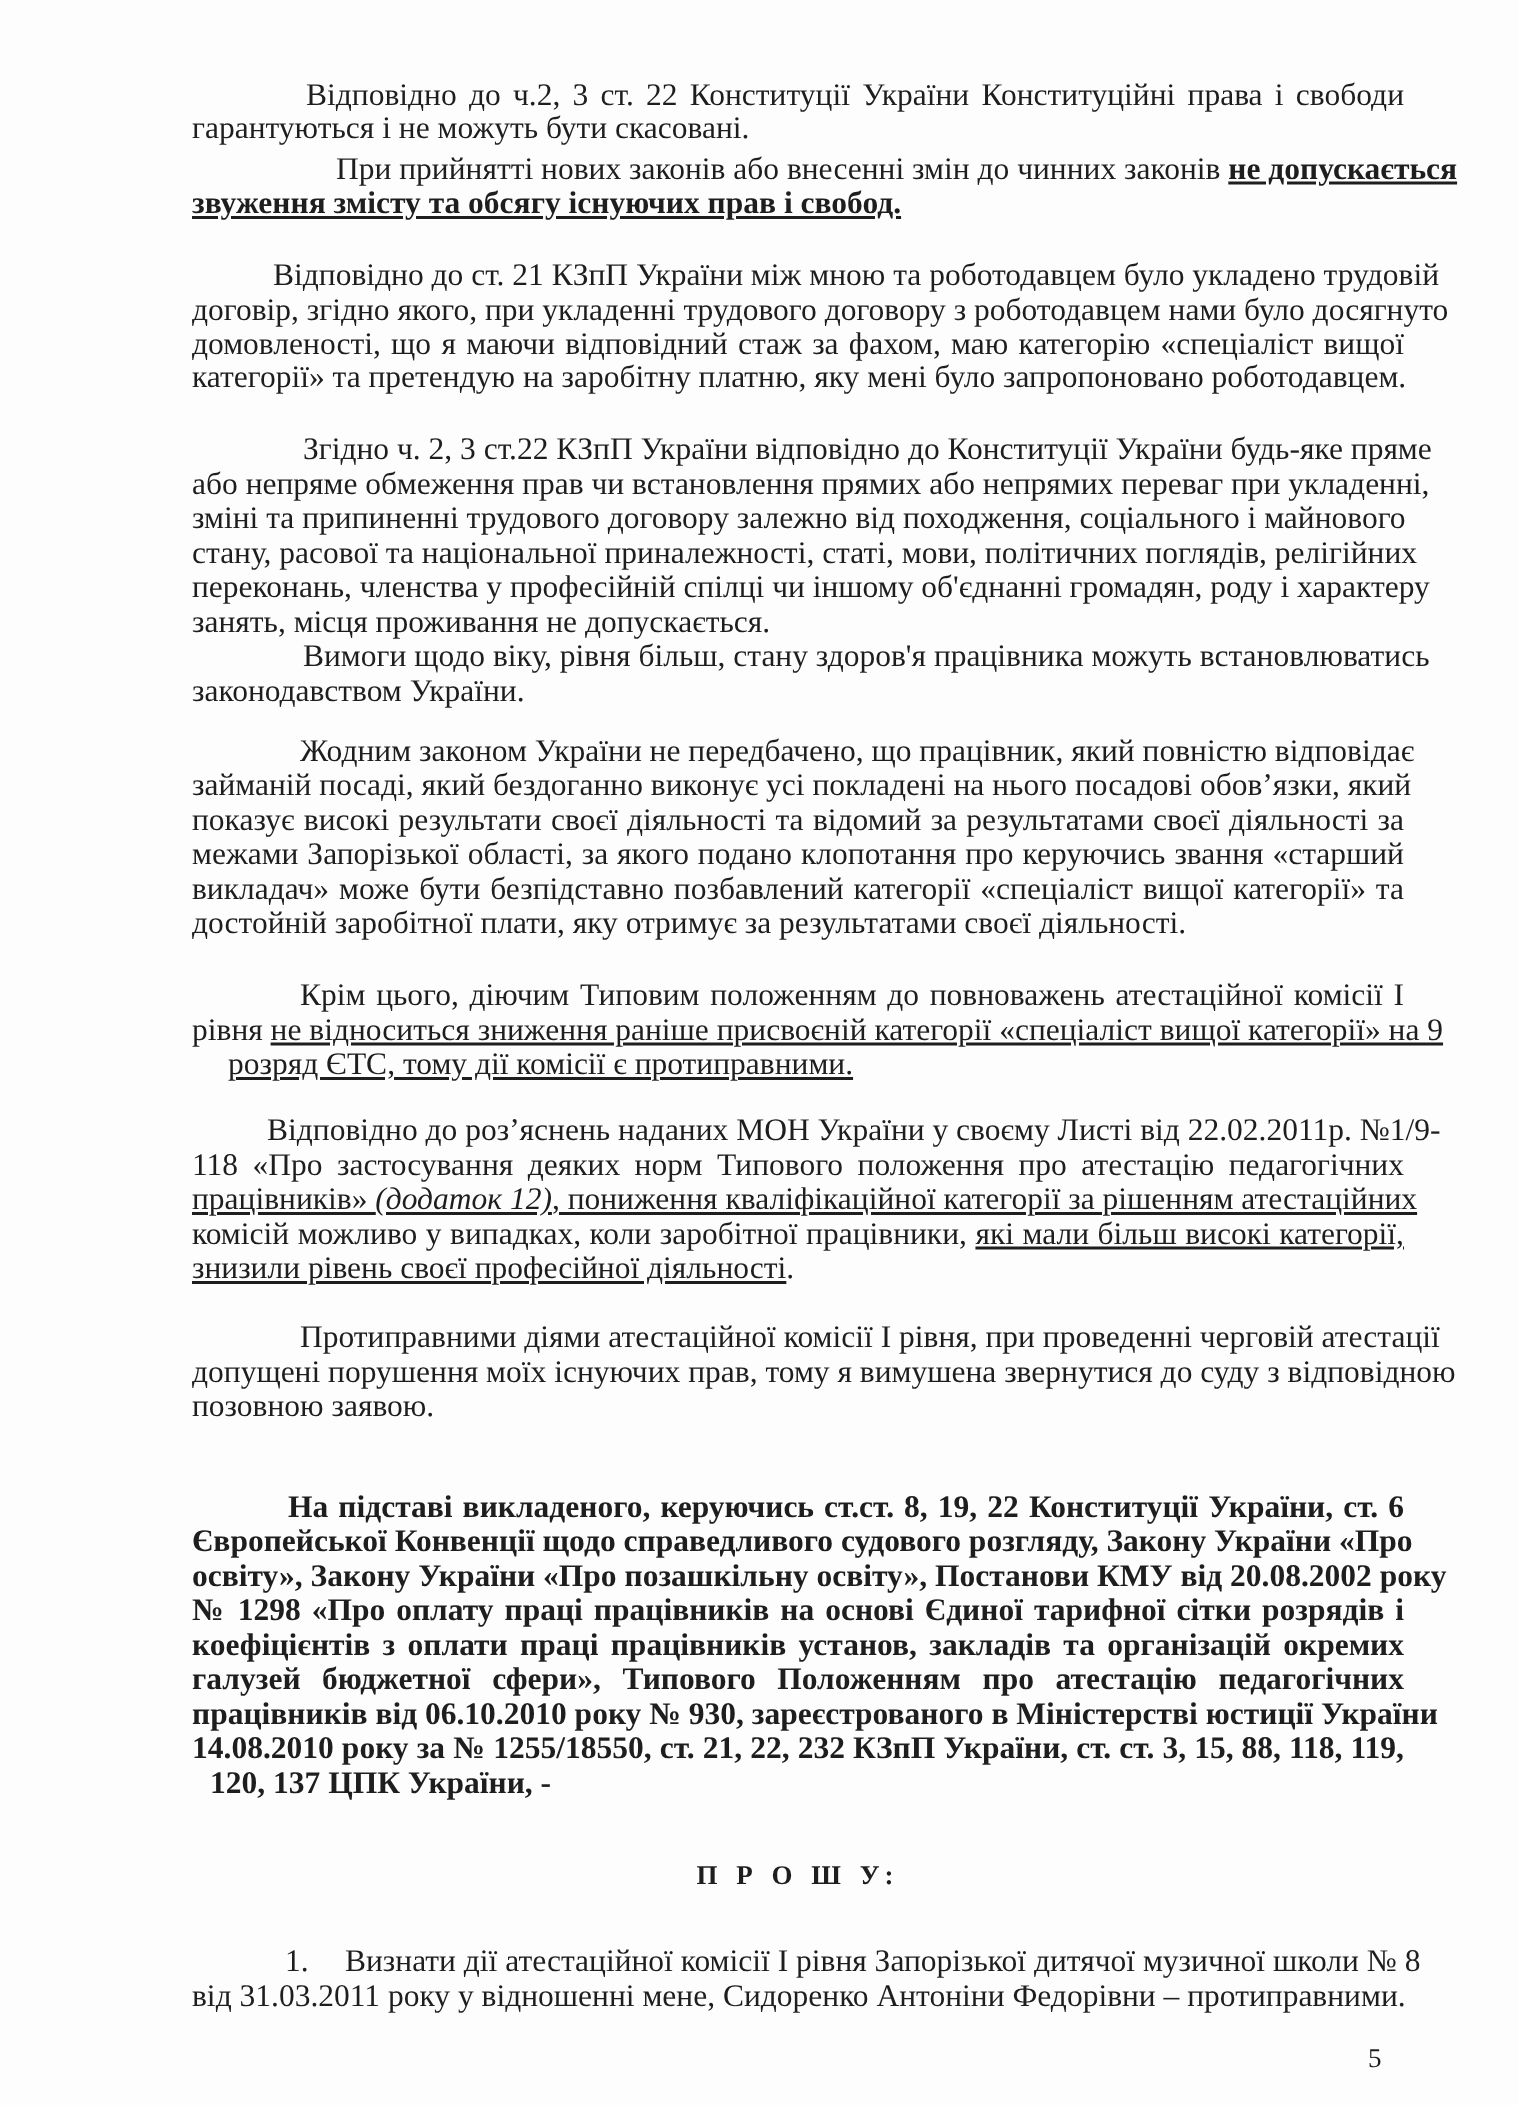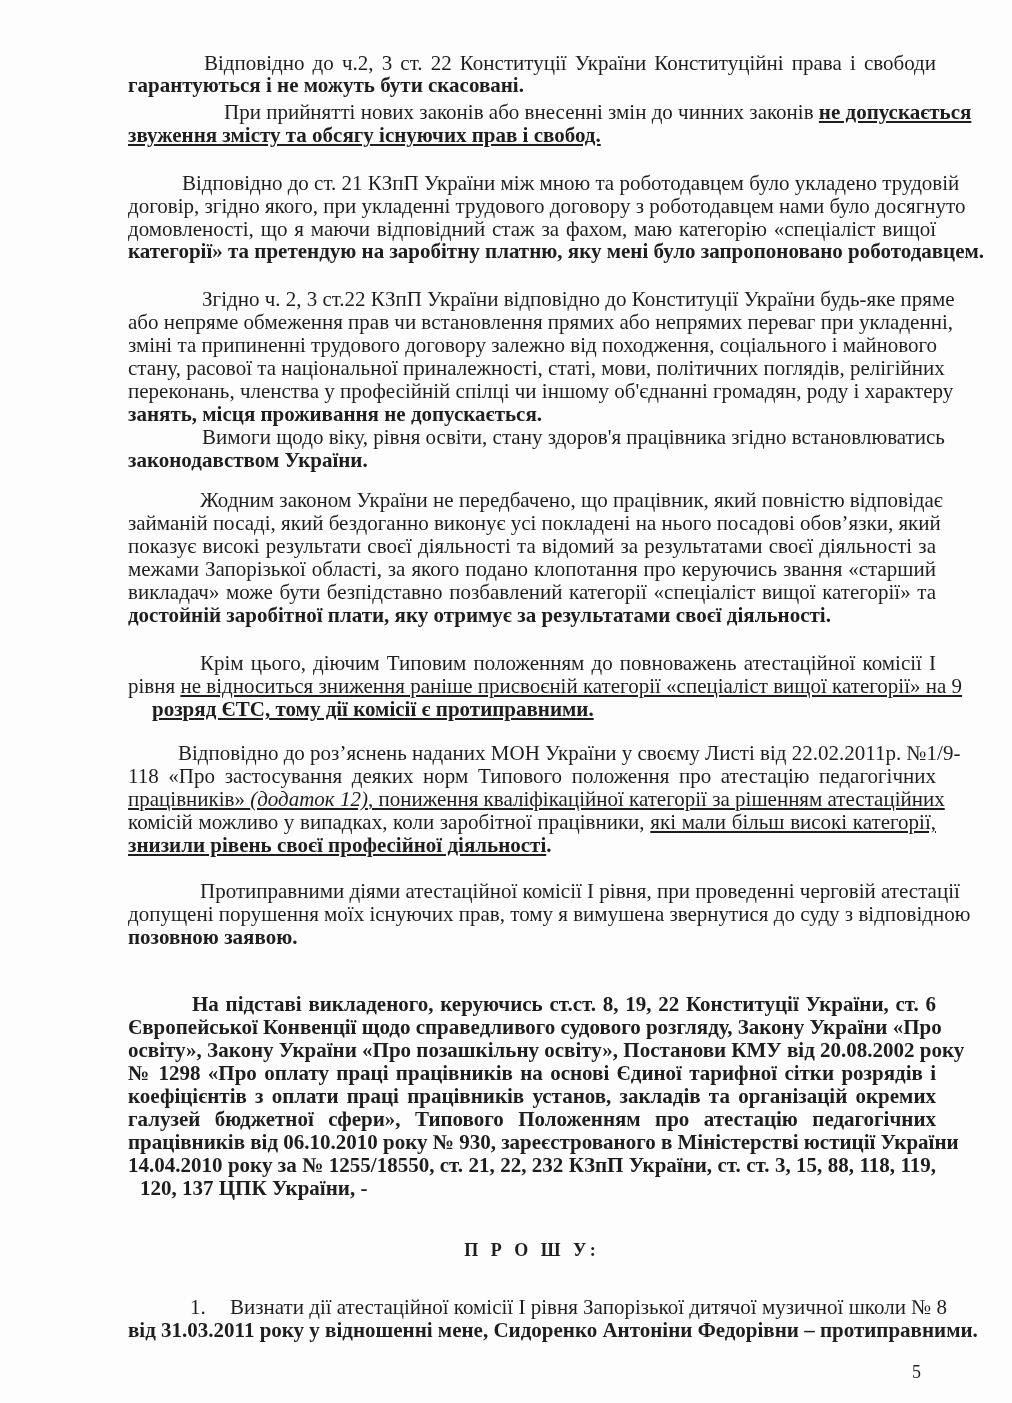--- a/index.html
+++ b/index.html
@@ -21,21 +21,21 @@
     .line {
       position: absolute;
       left: 0;
       width: 808px;
       font-size: 21px;
       line-height: 22px;
       white-space: nowrap;
       text-align: justify;
       text-align-last: justify;
     }
-    .line.last { text-align-last: left; font-weight: bold; }
+    .line.last { text-align-last: left; }
     .bold { font-weight: bold; }
     .u { text-decoration: underline; text-underline-offset: 2px; }
     .i { font-style: italic; }
     .heading {
       position: absolute;
       left: 0;
       width: 808px;
       text-align: center;
       font-weight: bold;
       font-size: 18px;
@@ -66,21 +66,21 @@
   <div class="line" style="top:218px;">домовленості, що я маючи відповідний стаж за фахом, маю категорію «спеціаліст вищої</div>
   <div class="line last" style="top:240px;">категорії» та претендую на заробітну платню, яку мені було запропоновано роботодавцем.</div>
 
   <div class="line" style="top:288px; padding-left:74px; box-sizing:border-box;">Згідно ч. 2, 3 ст.22 КЗпП України відповідно до Конституції України будь-яке пряме</div>
   <div class="line" style="top:311px;">або непряме обмеження прав чи встановлення прямих або непрямих переваг при укладенні,</div>
   <div class="line" style="top:334px;">зміні та припиненні трудового договору залежно від походження, соціального і майнового</div>
   <div class="line" style="top:357px;">стану, расової та національної приналежності, статі, мови, політичних поглядів, релігійних</div>
   <div class="line" style="top:380px;">переконань, членства у професійній спілці чи іншому об'єднанні  громадян, роду і характеру</div>
   <div class="line last" style="top:403px;">занять,  місця проживання не допускається.</div>
 
-  <div class="line" style="top:426px; padding-left:74px; box-sizing:border-box;">Вимоги щодо віку, рівня освіти, стану здоров'я працівника згідно встановлюватись</div>
+  <div class="line" style="top:426px; padding-left:74px; box-sizing:border-box;">Вимоги щодо віку, рівня більш, стану здоров'я працівника можуть встановлюватись</div>
   <div class="line last" style="top:449px;">законодавством України.</div>
 
   <div class="line" style="top:489px; padding-left:72px; box-sizing:border-box;">Жодним законом України не передбачено, що працівник, який повністю відповідає</div>
   <div class="line" style="top:512px;">займаній посаді, який бездоганно виконує усі покладені на нього посадові обов’язки, який</div>
   <div class="line" style="top:535px;">показує високі результати своєї діяльності та відомий за результатами своєї діяльності за</div>
   <div class="line" style="top:558px;">межами Запорізької області, за якого подано клопотання про керуючись звання «старший</div>
   <div class="line" style="top:581px;">викладач» може бути безпідставно позбавлений категорії «спеціаліст вищої категорії» та</div>
   <div class="line last" style="top:604px;">достойній заробітної плати, яку отримує за результатами своєї діяльності.</div>
 
   <div class="line" style="top:652px; padding-left:72px; box-sizing:border-box;">Крім цього, діючим Типовим положенням до повноважень атестаційної комісії І</div>
@@ -105,21 +105,21 @@
   <div class="line" style="top:903px;">допущені порушення моїх існуючих прав, тому я вимушена звернутися до суду з відповідною</div>
   <div class="line last" style="top:926px;">позовною заявою.</div>
 
   <div class="line bold" style="top:993px; padding-left:64px; box-sizing:border-box;">На підставі викладеного, керуючись ст.ст. 8, 19, 22 Конституції України, ст. 6</div>
   <div class="line bold" style="top:1016px;">Європейської Конвенції щодо справедливого судового розгляду, Закону України «Про</div>
   <div class="line bold" style="top:1039px;">освіту», Закону України «Про позашкільну освіту», Постанови КМУ від 20.08.2002 року</div>
   <div class="line bold" style="top:1062px;">№ 1298 «Про оплату праці працівників на основі Єдиної тарифної сітки розрядів і</div>
   <div class="line bold" style="top:1085px;">коефіцієнтів з оплати праці працівників установ, закладів та організацій окремих</div>
   <div class="line bold" style="top:1108px;">галузей бюджетної сфери», Типового Положенням про атестацію педагогічних</div>
   <div class="line bold" style="top:1131px;">працівників від 06.10.2010 року № 930, зареєстрованого в Міністерстві юстиції України</div>
-  <div class="line bold" style="top:1154px;">14.04.2010 року за № 1255/18550, ст. 21, 22, 232 КЗпП України, ст. ст. 3, 15, 88, 118, 119,</div>
+  <div class="line bold" style="top:1154px;">14.08.2010 року за № 1255/18550, ст. 21, 22, 232 КЗпП України, ст. ст. 3, 15, 88, 118, 119,</div>
   <div class="line last bold" style="top:1177px;margin-left:12px;">120, 137 ЦПК України,  -</div>
 
   <div class="heading" style="top:1240px;">П Р О Ш У:</div>
 
   <div class="line" style="top:1296px; padding-left:62px; box-sizing:border-box;">
     <span style="display:inline-block; width:40px; text-align-last:left;">1.</span><span>Визнати дії атестаційної комісії І рівня Запорізької дитячої музичної школи № 8</span>
   </div>
   <div class="line last" style="top:1319px;">від 31.03.2011 року у відношенні мене, Сидоренко Антоніни Федорівни – протиправними.</div>
 </div>
 

